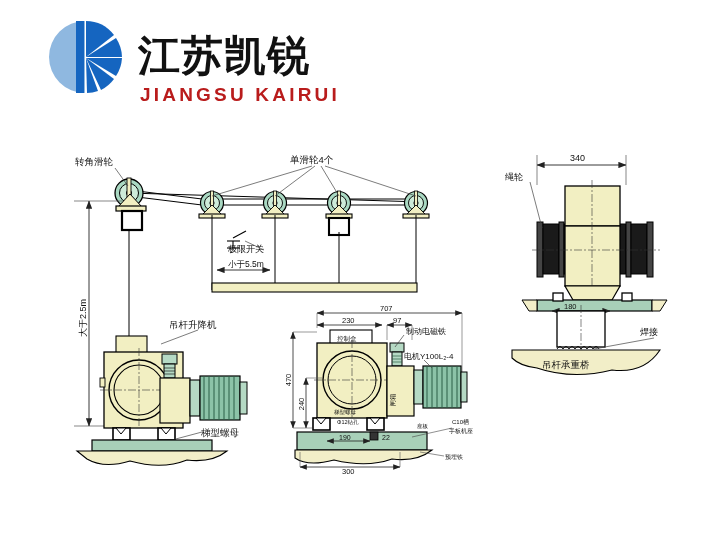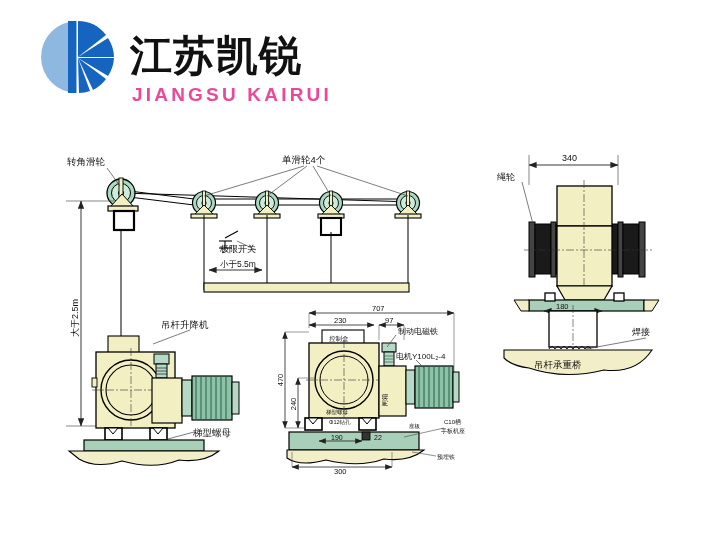--- a/index.html
+++ b/index.html
@@ -1,26 +1,26 @@
 <!DOCTYPE html>
 <html><head>
 <meta charset="utf-8">
 <style>
   html,body{margin:0;padding:0;}
   body{
     width:712px;height:550px;background:#ffffff;
     font-family:"Liberation Sans","DejaVu Sans",sans-serif;
     overflow:hidden;position:relative;
   }
-  #stage{position:absolute;left:4px;top:0;width:632px;height:550px;}
+  #stage{position:absolute;left:12px;top:0;width:632px;height:550px;}
   .logo-wrap{position:absolute;left:34px;top:18px;width:300px;height:82px;}
   .logo-mark{position:absolute;left:0;top:0;width:78px;height:78px;}
   .logo-cn{position:absolute;left:92px;top:16px;font-size:0;}
   .logo-en{position:absolute;left:94px;top:66px;
-    font-size:19px;font-weight:bold;letter-spacing:3.2px;color:#ec4899;
+    font-size:19px;font-weight:bold;letter-spacing:3.2px;color:#b91c1c;
     font-family:"Liberation Sans",sans-serif;}
   svg{display:block;}
   text{font-family:"Liberation Sans","DejaVu Sans",sans-serif;}
 </style>
 </head>
 <body>
 
 <div id="stage">
 
   <div class="logo-wrap">

